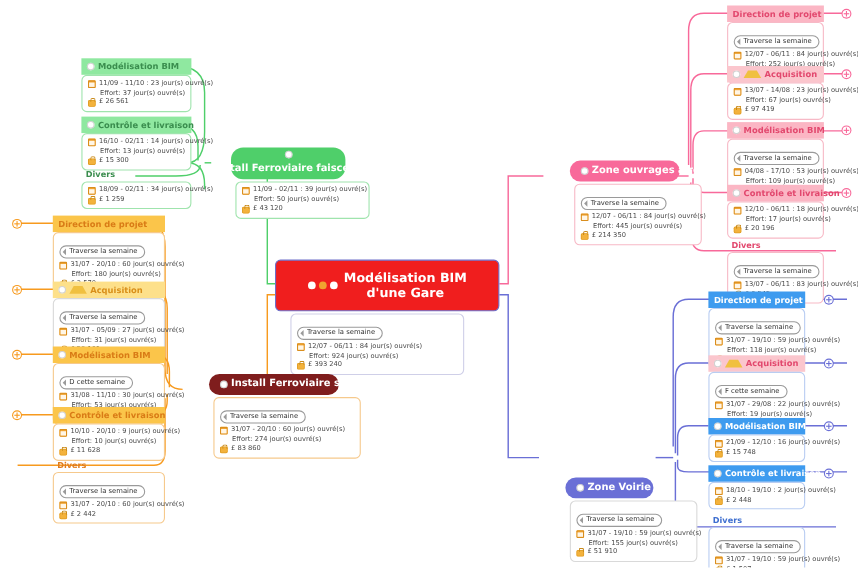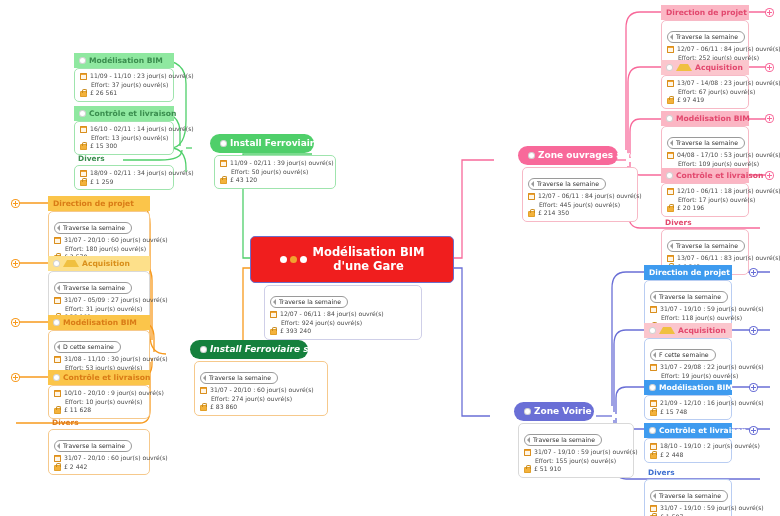--- a/index.html
+++ b/index.html
@@ -95,24 +95,24 @@
   .divers{font-size:7.4px;font-weight:bold;line-height:11px;padding:1px 4px;}
   .g .divers{color:#3a8d4e;}
   .pk .divers{color:#e2486e;}
   .or .divers{color:#e07c1c;}
   .bl .divers{color:#3e6fd0;}
 
   
   .branch .hdr{
     border-radius:11px;padding:3px 10px;font-size:9px;line-height:13px;color:#fff;
   }
-  .branch.g .hdr{background:#4fcf6a;}
-  .branch.or .hdr{background:#15803d;font-style:italic;}
+  .branch.g .hdr{background:#4fcf6a;flex-direction:column;}
+  .branch.or .hdr{background:#7f1d1d;}
   .branch.pk .hdr{background:#f8699a;}
-  .branch.bv .hdr{background:#6a6fd6;}
+  .branch.bv .hdr{background:#6a6fd6;margin-top:32px;}
   .branch .body{margin-top:2px;margin-left:4px;}
 </style>
 </head>
 <body>
 
 <div id="canvas">
 
   <svg class="links">
 
     <path d="M250 258 L243 258 L243 154 L312 154" fill="none" stroke="#4fcf6a" stroke-width="1.3"></path>

